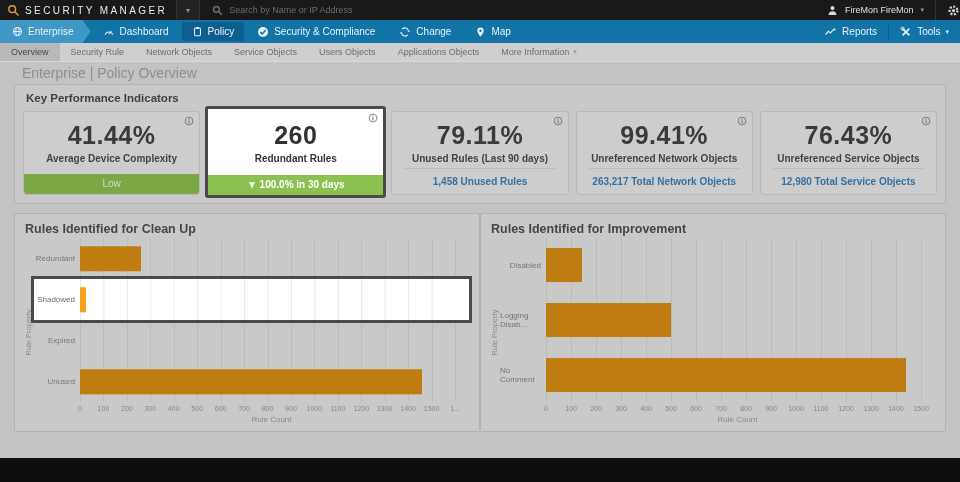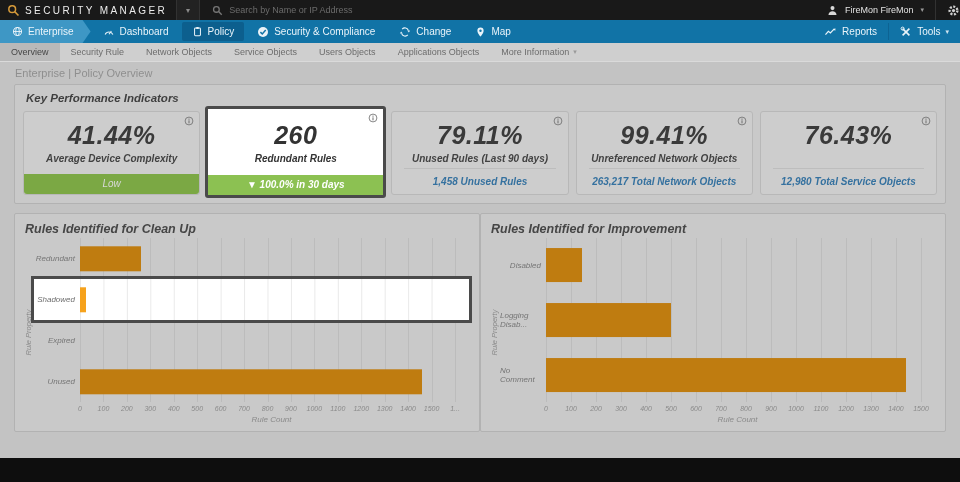--- a/index.html
+++ b/index.html
@@ -31,25 +31,25 @@
   .bluebar-right .nav-item { padding:0 11px; }
   .nav-sep { width:1px; background:#0d6393; margin:3px 0; }
 
   
   .subnav { height:19px; background:#cfcfcf; display:flex; align-items:stretch; font-size:9px; color:#6c6c6c;
             padding-left:0; border-bottom:1px solid #dadada; }
   .subnav-item { display:flex; align-items:center; padding:0 11px; cursor:pointer; white-space:nowrap; gap:4px; }
   .subnav-item.active { background:#b9b9b9; color:#474747; }
 
   
-  .breadcrumb { height:22px; display:flex; align-items:center; padding-left:15px; font-size:11px; color:#8f8f8f; background:#c3c3c3; }
+  .breadcrumb { height:22px; display:flex; align-items:center; padding-left:22px; font-size:14px; color:#8f8f8f; background:#c3c3c3; }
 
   
   .content { padding:0 14px; }
-  .panel { border:1px solid #b2b2b2; background:#c9c9c9; border-radius:2px;font-style:italic; }
+  .panel { border:1px solid #b2b2b2; background:#c9c9c9; border-radius:2px; }
   .kpi-panel { padding:6px 8px 8px; }
   .panel-heading { font-size:11.5px; color:#3f3f3f; margin:1px 0 7px 3px; }
   .kpi-cards { display:flex; gap:7px; }
   .kpi-card { flex:1; position:relative; background:#cdcdcd; border:1px solid #b8b8b8; border-radius:3px; height:84px; cursor:pointer; }
   .kpi-value { font-size:25px; font-weight:bold; color:#3a3a3a; text-align:center; margin-top:9px; letter-spacing:.5px; }
   .kpi-label { font-size:10px; font-weight:bold; color:#424242; text-align:center; margin-top:3px; padding:0 6px; }
   .kpi-badge { position:absolute; left:0; right:0; bottom:0; height:20px; line-height:20px; text-align:center;
                font-size:10px; color:#d8d8d8; background:#7ba844; border-radius:0 0 3px 3px; }
   .kpi-link { position:absolute; left:12px; right:12px; bottom:0; height:26px; line-height:26px; text-align:center;
               font-size:10px; font-weight:bold; color:#35719f; border-top:1px solid #bdbdbd; cursor:pointer; }
@@ -270,20 +270,21 @@
         </div>
         <div class="kpi-card">
           <span class="kpi-info">
             <svg width="10" height="10" viewBox="0 0 12 12">
               <circle cx="6" cy="6" r="4.7" fill="none" stroke="currentColor" stroke-width="1"></circle>
               <circle cx="6" cy="3.7" r="0.8" fill="currentColor"></circle>
               <rect x="5.4" y="5.2" width="1.2" height="3.6" fill="currentColor"></rect>
             </svg>
           </span>
           <div class="kpi-value">76.43%</div>
+          <div class="kpi-label">Unreferenced Service Objects</div>
           <div class="kpi-link">12,980 Total Service Objects</div>
         </div>
       </div>
   </section>
 
   <div class="charts-row">
     <section class="panel chart-panel" id="chart0">
         <h2 class="chart-title">Rules Identified for Clean Up</h2>
         <div class="chart-body">
           <div class="y-label">

